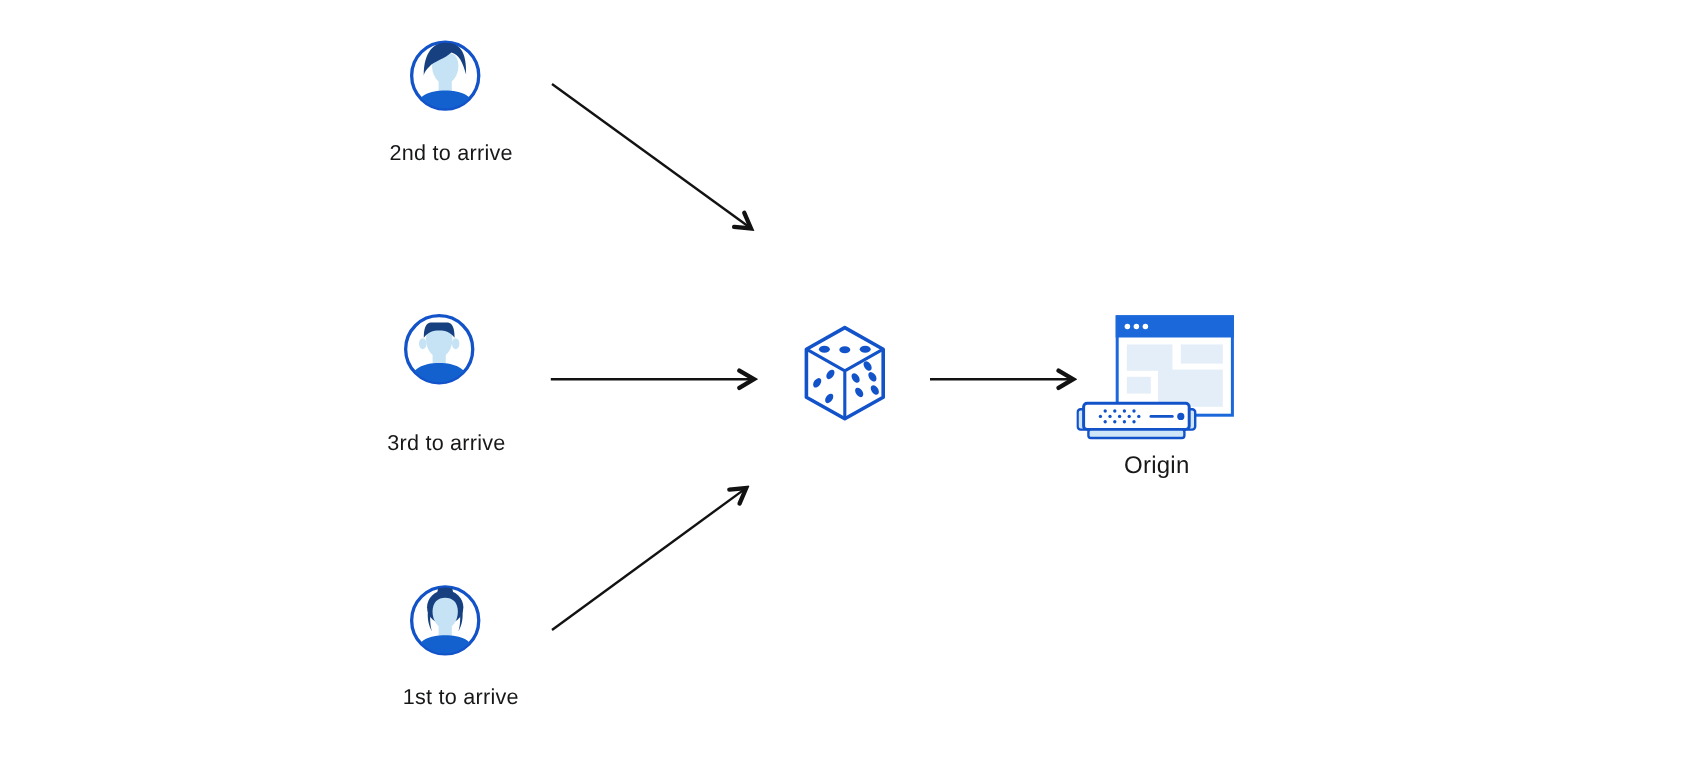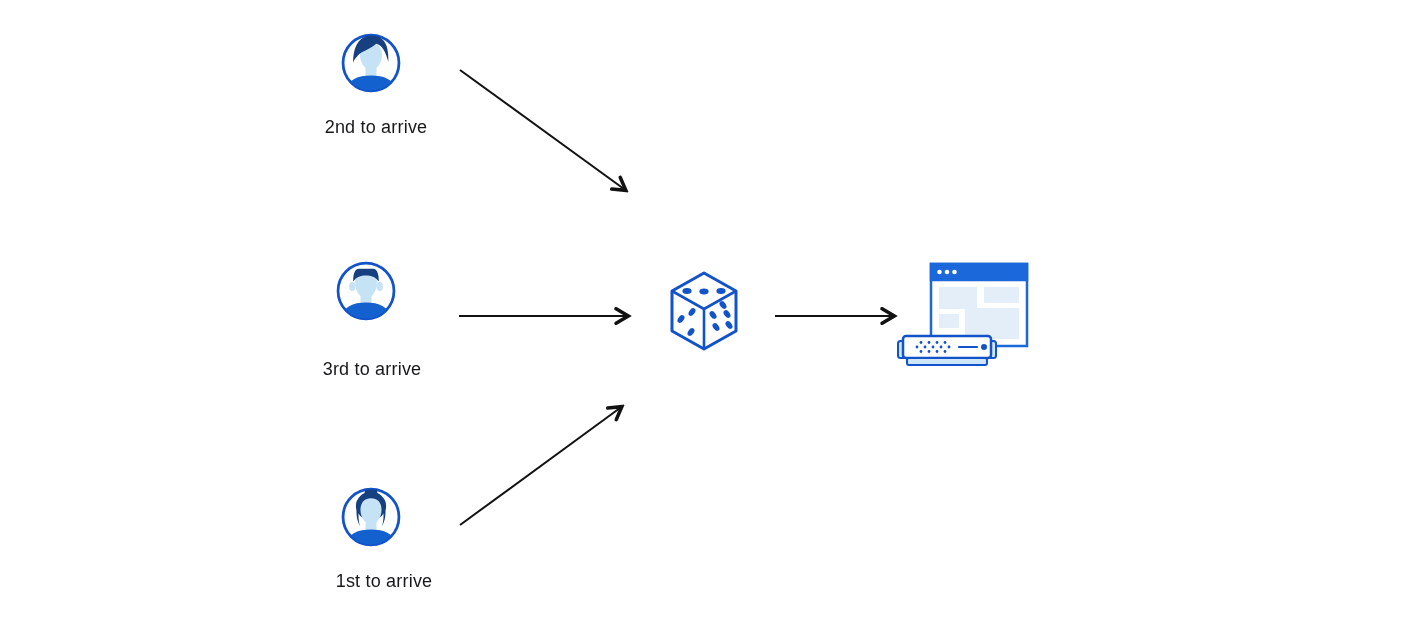--- a/index.html
+++ b/index.html
@@ -159,14 +159,15 @@
         <circle class="srv-dot" cx="52" cy="85" r="1.4"></circle>
         <circle class="srv-dot" cx="24" cy="89.5" r="1.4"></circle>
           <circle class="srv-dot" cx="32" cy="89.5" r="1.4"></circle>
         <circle class="srv-dot" cx="40" cy="89.5" r="1.4"></circle>
           <circle class="srv-dot" cx="48" cy="89.5" r="1.4"></circle>
       </g>
       <line class="srv-line" x1="62" y1="85" x2="80" y2="85"></line>
       <circle class="srv-dot" cx="87" cy="85" r="3"></circle>
     </svg>
   </div>
+  <div class="node-label origin-label" style="left:879px;top:377px;">Origin</div>
 
 </div>
 
 </body></html>

